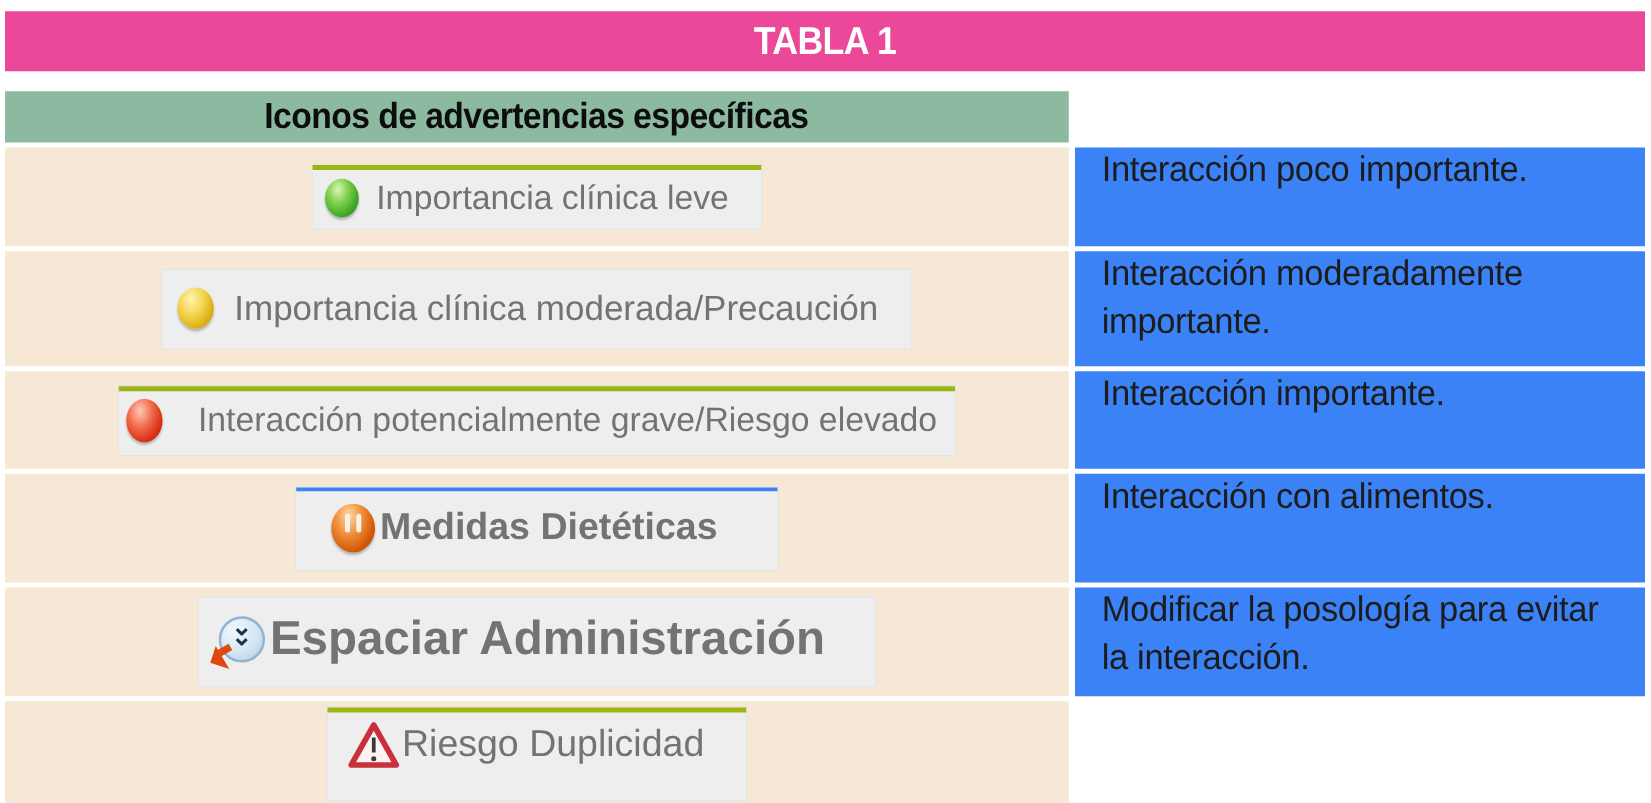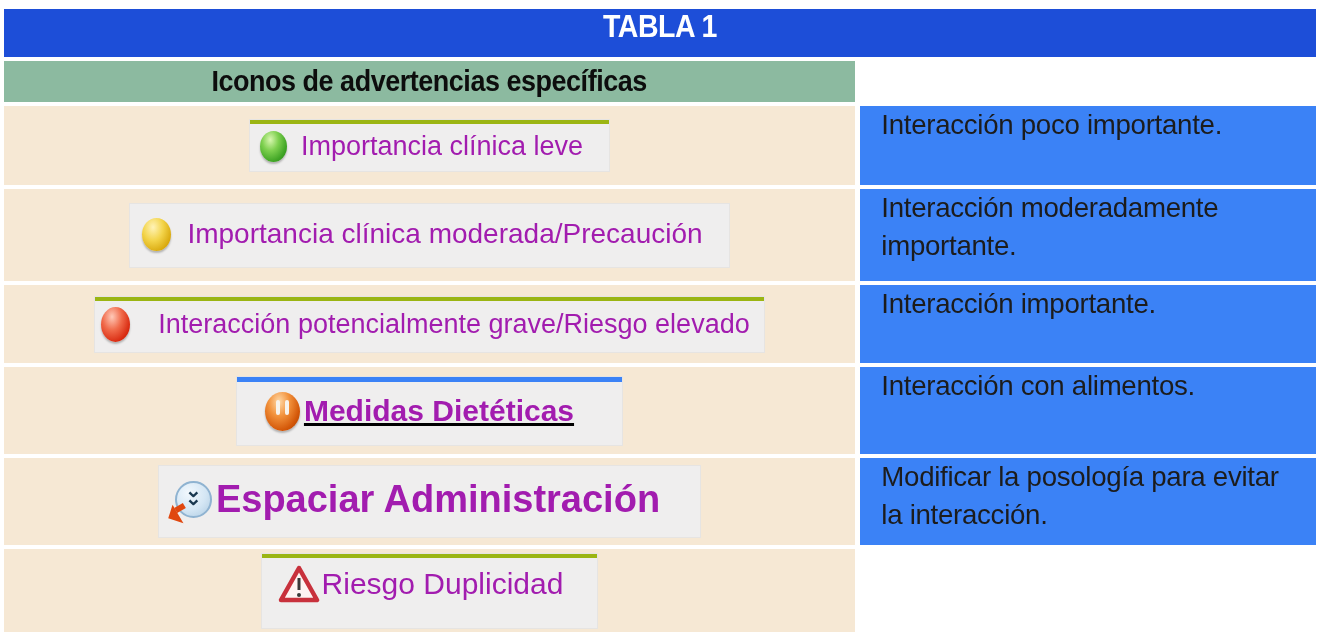--- a/index.html
+++ b/index.html
@@ -1,32 +1,32 @@
 <!DOCTYPE html>
 <html><head>
 <meta charset="utf-8">
 <style>
   html,body{margin:0;padding:0;background:#ffffff;}
   body{width:1321px;height:642px;font-family:"Liberation Sans",sans-serif;-webkit-font-smoothing:antialiased;}
   .tabla{position:absolute;left:4px;top:9px;width:1312px;display:flex;flex-direction:column;row-gap:4px;}
-  .title-row{height:48px;background:#1d4ed8;display:flex;justify-content:center;}
+  .title-row{height:48px;background:#ec4899;display:flex;align-items:center;justify-content:center;}
   .title-row .t{color:#ffffff;font-size:31px;font-weight:bold;letter-spacing:-.5px;transform:scaleX(.92);}
-  .head-row{display:flex;column-gap:5px;height:41px;}
+  .head-row{display:flex;column-gap:5px;height:41px;margin-top:12px;}
   .head-cell{background:#8cbaa0;display:flex;align-items:center;justify-content:center;}
   .head-cell .t{color:#0d0d0d;font-size:29px;font-weight:bold;letter-spacing:-.5px;transform:scaleX(.93);}
   .hc-left{width:851px;}
   .hc-right{flex:1;}
   .row{display:flex;column-gap:5px;}
   .cell-icon{width:851px;background:#f6e8d4;display:flex;align-items:center;justify-content:center;}
   .cell-mean{flex:1;background:#3b82f6;display:flex;align-items:flex-start;}
   .mean{color:#1c1c1c;font-size:28.5px;line-height:1.32;padding:0 10px 0 22px;letter-spacing:-.3px;transform:scaleX(.97);transform-origin:left center;}
   .widget{background:#efeeee;display:flex;align-items:center;box-shadow:0 0 0 1px #e6e4e2;}
   .w-olive{border-top:4px solid #9bb513;}
-  .w-pale{border-top:5px solid #3b82f6;text-decoration:underline;}
-  .wtext{color:#a21caf;white-space:nowrap;}
+  .w-pale{border-top:3px solid #3b82f6;}
+  .wtext{color:#737373;white-space:nowrap;}
   
   .ball{border-radius:50%;flex:0 0 auto;}
   .ball-green{width:27px;height:31px;background:radial-gradient(ellipse at 38% 28%,#d9f7b0 0%,#7ed04f 35%,#3fa425 70%,#2b7d16 100%);box-shadow:0 2px 2px rgba(0,0,0,.25);}
   .ball-yellow{width:29px;height:33px;background:radial-gradient(ellipse at 38% 28%,#fff3b8 0%,#f3d44a 40%,#d9a90e 75%,#b98c00 100%);box-shadow:0 2px 2px rgba(0,0,0,.25);}
   .ball-red{width:29px;height:35px;background:radial-gradient(ellipse at 38% 28%,#ffc9b8 0%,#f06a4a 38%,#d92c12 72%,#a81504 100%);box-shadow:0 2px 2px rgba(0,0,0,.25);}
   .ball-orange{position:relative;width:35px;height:39px;background:radial-gradient(ellipse at 40% 25%,#ffd9a8 0%,#f2923c 35%,#d35708 70%,#9c3a02 100%);box-shadow:0 2px 2px rgba(0,0,0,.25);}
   .pause-bars{position:absolute;top:8px;left:0;width:100%;display:flex;justify-content:center;gap:5px;}
   .pause-bars i{display:block;width:4px;height:15px;background:#f7f3ec;border-radius:2px;}
   
   .clock{position:relative;width:41px;height:41px;flex:0 0 auto;}
@@ -62,21 +62,21 @@
         <span class="wtext" style="font-size:27px;">Importancia clínica leve</span>
       </div>
     </div>
     <div class="cell-mean">
       <div class="mean">Interacción poco importante.</div>
     </div>
   </div>
 
   <div class="row" style="height:92px;">
     <div class="cell-icon">
-      <div class="widget" style="padding:14px 26px 16px 12px;gap:16px;">
+      <div class="widget" style="padding:14px 26px 16px 12px;gap:16px;align-items:flex-end;">
         <span class="ball ball-yellow"></span>
         <span class="wtext" style="font-size:28px;">Importancia clínica moderada/Precaución</span>
       </div>
     </div>
     <div class="cell-mean">
       <div class="mean" style="max-width:420px;">Interacción moderadamente importante.</div>
     </div>
   </div>
 
   <div class="row" style="height:78px;">

